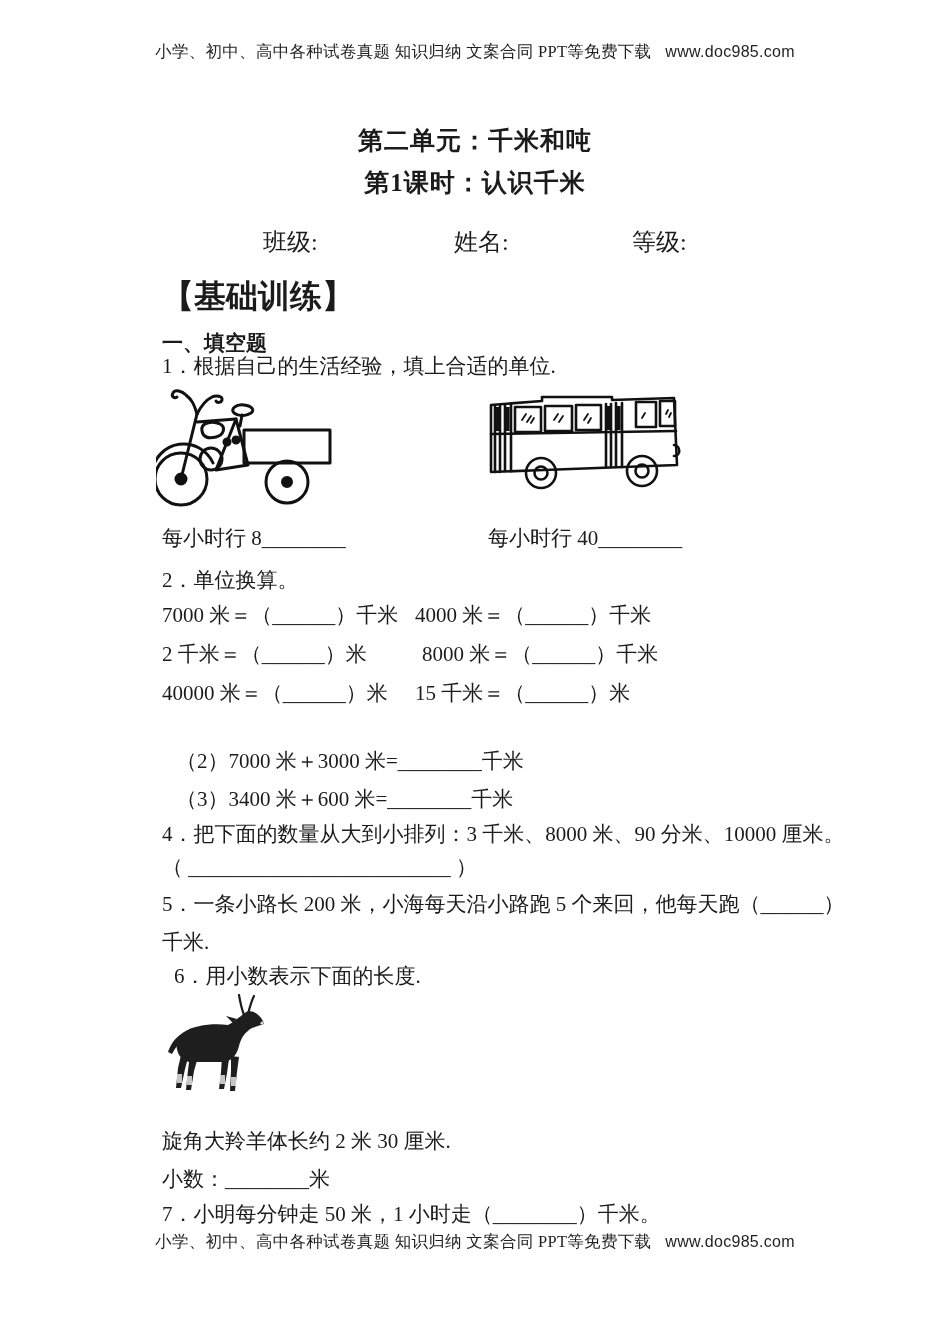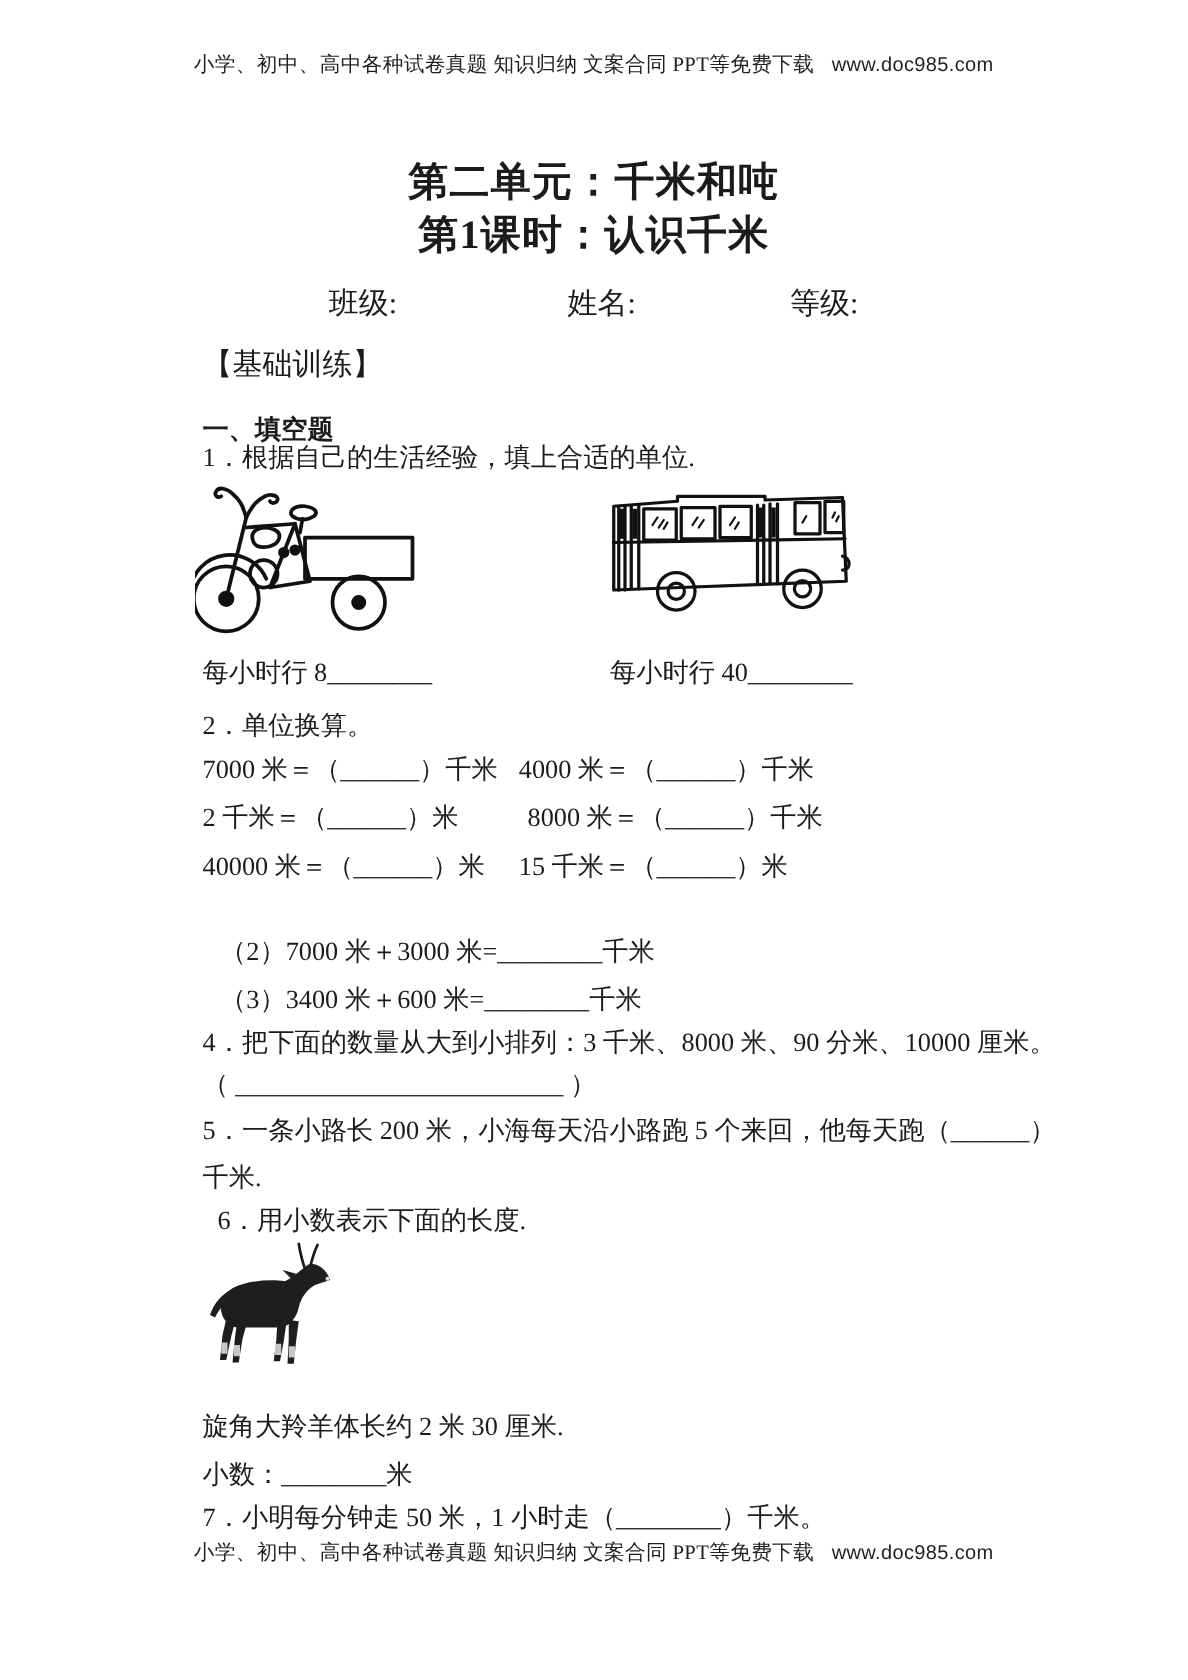--- a/index.html
+++ b/index.html
@@ -6,23 +6,23 @@
   .page {
     position:relative; width:950px; height:1344px; margin:0 auto;
     background:#ffffff; overflow:hidden;
     font-family:"Liberation Serif","DejaVu Serif",serif;
     color:#1b1b1b;
   }
   .abs { position:absolute; white-space:nowrap; }
   .centered { left:0; width:950px; text-align:center; }
   .meta { font-size:16.5px; color:#1f1f1f; letter-spacing:0.3px; }
   .meta .url { font-family:"Liberation Sans","DejaVu Sans",sans-serif; font-size:16px; margin-left:14px; }
-  .title { font-size:32px; font-weight:bold; letter-spacing:1px; }
+  .title { font-size:25px; font-weight:bold; letter-spacing:1px; }
   .info-label { font-size:24px; }
-  .h-basic { font-size:24px; font-weight:normal; }
+  .h-basic { font-size:32px; font-weight:bold; }
   .h-sub { font-size:21px; font-weight:bold; }
   .q { font-size:21px; }
   svg.lineart { display:block; }
 </style>
 </head>
 <body>
 
 <div class="page">
 
   <div class="abs centered meta" style="top:41px;">

